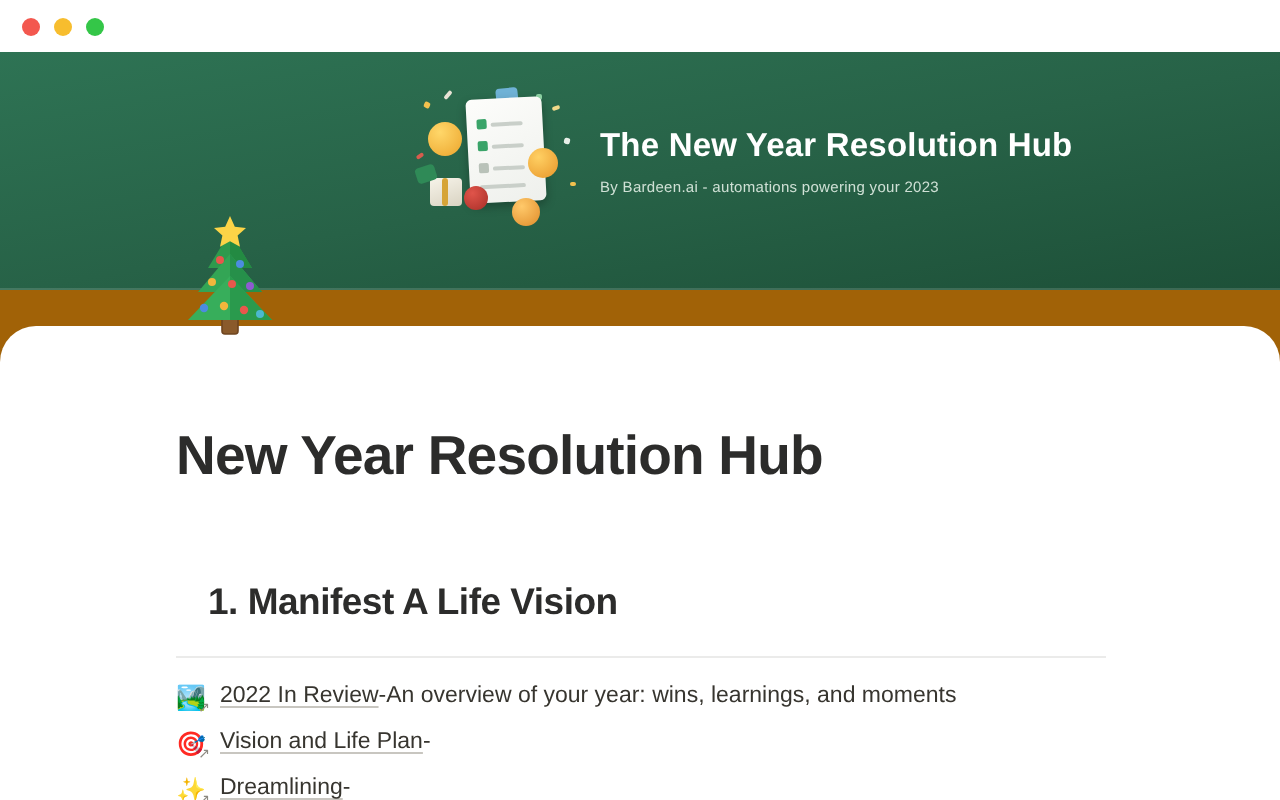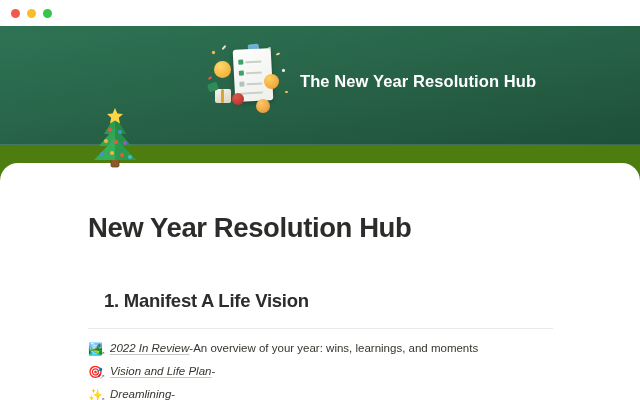--- a/index.html
+++ b/index.html
@@ -12,21 +12,21 @@
     overflow: hidden;
     background: #ffffff;
     font-family: "Liberation Sans", sans-serif;
     -webkit-font-smoothing: antialiased;
   }
 
   .app-window {
     position: relative;
     width: 640px;
     height: 400px;
-    background: #4d7c0f;
+    background: #a16207;
     overflow: hidden;
   }
 
   
   .titlebar {
     position: absolute;
     top: 0; left: 0;
     width: 640px;
     height: 26px;
     background: #ffffff;
@@ -230,21 +230,20 @@
     line-height: 1;
   }
   .link-anchor {
     text-decoration: underline;
     text-decoration-color: #c8c6c0;
     text-underline-offset: 2px;
     color: #37352f;
     font-weight: normal;
     cursor: pointer;
     white-space: nowrap;
-    font-style: italic;
   }
   .link-desc {
     color: #37352f;
     white-space: nowrap;
   }
 </style>
 </head>
 <body>
 
 <div class="app-window">
@@ -287,20 +286,21 @@
         <span class="ill-ball" style="left:50px; top:56px; width:14px; height:14px; background:radial-gradient(circle at 35% 30%, #ffc96a, #e08d2b);"></span>
 
         <span class="ill-gift" style="left:9px;  top:46px; width:16px; height:14px; background:linear-gradient(160deg,#f7f4ea,#d9d3c2);"></span>
         <span class="ill-gift" style="left:15px; top:46px; width:3px;  height:14px; background:#d6a437;"></span>
         <span class="ill-ball" style="left:26px; top:50px; width:12px; height:12px; background:radial-gradient(circle at 35% 30%, #e0544a, #a82f28);"></span>
         <span class="ill-gift" style="left:2px;  top:40px; width:10px; height:8px;  background:#2f8a57; transform:rotate(-18deg);"></span>
       </div>
 
       <div class="banner-text">
         <div class="banner-title">The New Year Resolution Hub</div>
+        <div class="banner-subtitle">By Bardeen.ai - automations powering your 2023</div>
       </div>
     </div>
   </div>
 
   <div class="page-icon">
     <svg class="tree-svg" width="58" height="62" viewBox="0 0 58 62" xmlns="http://www.w3.org/2000/svg" aria-hidden="true">
 
       <rect x="25" y="50" width="8" height="9" rx="1.5" fill="#8a5a2b"></rect>
       <rect x="25" y="50" width="8" height="9" rx="1.5" fill="none" stroke="#6f4520" stroke-width="0.8"></rect>
 

